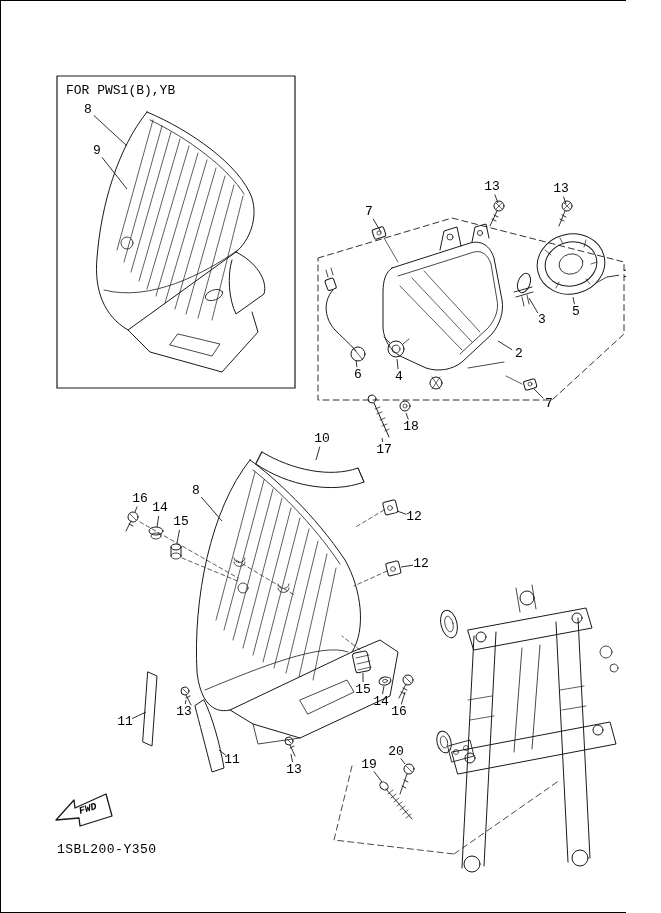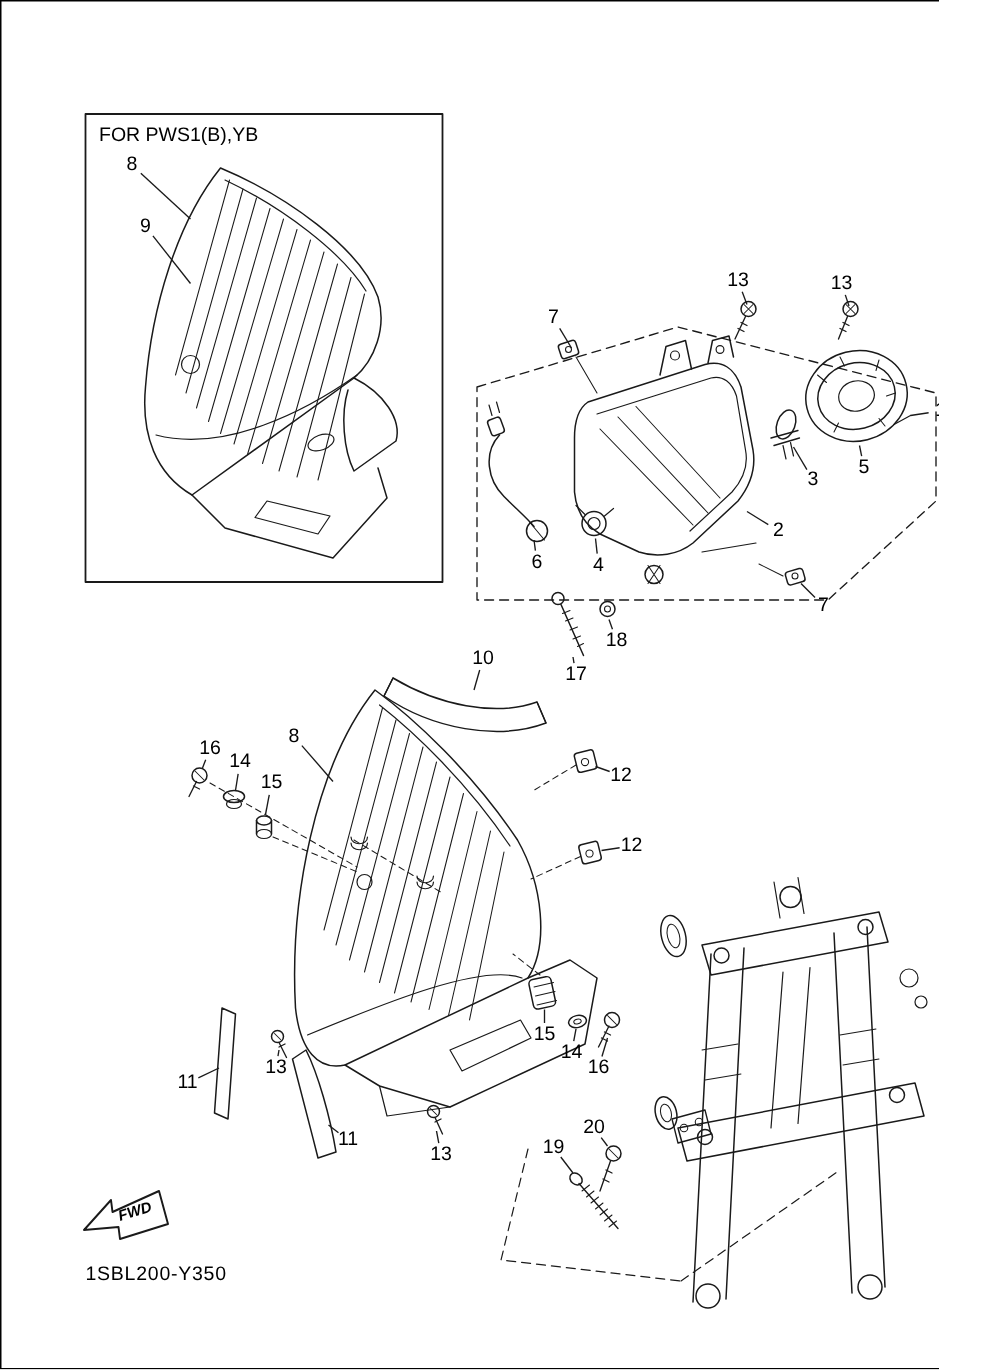--- a/index.html
+++ b/index.html
@@ -1,18 +1,18 @@
 <!DOCTYPE html>
 <html><head>
 <meta charset="utf-8">
 <style>
   html,body{margin:0;padding:0;background:#fff;}
   .page{
     position:relative;width:626px;height:913px;background:#ffffff;overflow:hidden;
-    font-family:Liberation Sans, sans-serif;
+    font-family:Liberation Mono, monospace;
   }
   svg{position:absolute;left:0;top:0;}
   text{fill:#000;}
   .callout{font-size:13px;}
   .lbl{font-size:13px;}
   .code{font-size:13px;letter-spacing:0.5px;}
   .fwd{font-size:10px;font-weight:bold;font-style:italic;}
 </style>
 </head>
 <body>

